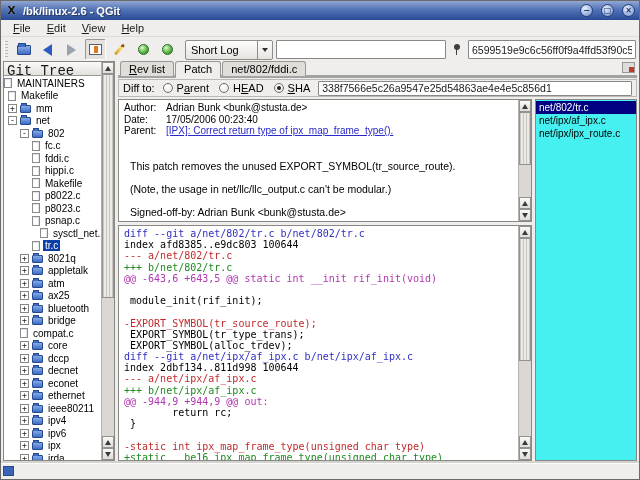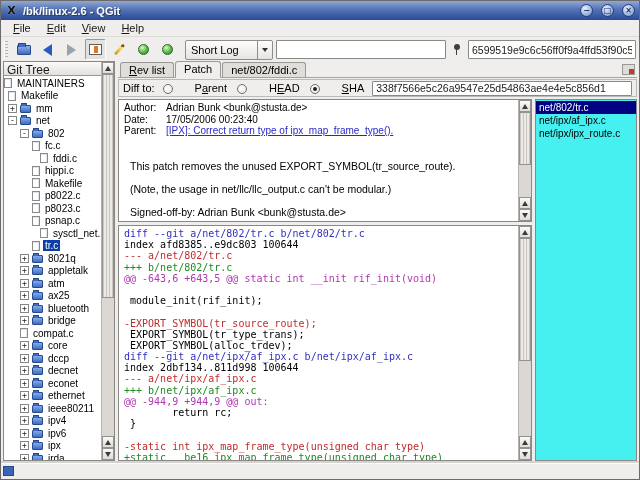--- a/index.html
+++ b/index.html
@@ -64,49 +64,49 @@
   .i-pin::after { content:""; position:absolute; top:5px; left:2px; width:1px; height:6px; background:#3f3f3f; }
   .sha-display { flex:1; font-size:10.5px; }
 
   
   .main { position:absolute; top:60px; left:2px; right:2px; bottom:18px; display:flex; gap:3px; }
 
   
   .tree-panel { width:112px; flex:none; display:flex; border:1px solid #8a8884; background:#fff; }
   .tree-left { flex:1; display:flex; flex-direction:column; overflow:hidden; }
   .tree-header { height:14px; flex:none; background:linear-gradient(180deg,#fbfaf9,#e3e1de);
-    border-bottom:1px solid #9a9894; font-size:12px; padding:1px 3px; color:#1a1a1a; }
+    border-bottom:1px solid #9a9894; font-size:14px; padding:1px 3px; color:#1a1a1a;font-family:Liberation Mono, monospace; }
   .tree-list { flex:1; overflow:hidden; padding-top:1px; }
   .tree-row { height:12.5px; display:flex; align-items:center; gap:3px; font-size:10px; white-space:nowrap; }
   .exp { width:9px; height:9px; border:1px solid #858585; background:#fff; flex:none;
     font:8px/7px "DejaVu Sans Mono",monospace; text-align:center; color:#222; }
   .icon-folder { width:11px; height:8px; background:linear-gradient(180deg,#86aae6,#3c6cc4);
     border:1px solid #24498e; border-radius:1px; position:relative; flex:none; margin-top:1px; }
   .icon-folder::before { content:""; position:absolute; top:-3px; left:0; width:4px; height:2px;
     background:#3c6cc4; border:1px solid #24498e; border-bottom:none; }
   .icon-file { width:8px; height:10px; background:#fff; border:1px solid #8a8a8a; flex:none;
     box-shadow:inset -1px 1px 0 #dde4ee; }
   .tree-label { padding:0 2px; color:#000; }
   .tree-row.sel .tree-label { background:#0a3ea8; color:#fff; }
 
   
   .right-panel { flex:1; display:flex; flex-direction:column; min-width:0; }
-  .tabbar { height:17px; flex:none; display:flex; align-items:center; padding-left:2px;
-    border-bottom:1px solid #a3a3a3; position:relative; }
+  .tabbar { height:17px; flex:none; display:flex; align-items:flex-start; padding-left:2px;
+    border-bottom:3px solid #a3a3a3; position:relative; }
   .tab { font-size:11px; padding:1px 8px 1px 8px; height:15px; background:#e0ded9;
     border:1px solid #9a9894; border-bottom:none; border-radius:3px 3px 0 0; margin-right:1px; white-space:nowrap; }
   .tab.active { background:#efeeec; height:17px; margin-bottom:-1px; border-bottom:1px solid #efeeec; }
   .tab-corner { position:absolute; right:2px; bottom:2px; width:13px; height:11px;
     border:1px solid #9a9894; background:#dedcd8; }
   .tab-corner::after { content:""; position:absolute; right:0; bottom:0; width:5px; height:5px; background:#c23a2e; }
 
   .diffto { height:18px; flex:none; display:flex; align-items:center; gap:8px;
     border:1px solid #bcbab6; margin-top:1px; padding:0 4px; background:#efeeec; }
   .diffto-label { font-size:11px; }
-  .radio-opt { display:flex; align-items:flex-end; gap:22px; font-size:11px; }
+  .radio-opt { display:flex; align-items:center; gap:4px; font-size:11px; }
   .radio-circle { width:10px; height:10px; border-radius:50%; border:1px solid #6f6d69;
     background:radial-gradient(circle at 35% 30%,#fff,#e6e4e1); position:relative; flex:none; }
   .radio-opt.sel .radio-circle::after { content:""; position:absolute; left:2px; top:2px;
     width:4px; height:4px; border-radius:50%; background:#222; }
   .diffto .tinput { flex:1; height:15px; }
 
   .content { flex:1; display:flex; gap:3px; margin-top:2px; min-height:0; }
   .panes { flex:1; display:flex; flex-direction:column; gap:3px; min-width:0; }
   .pane { border:1px solid #8a8884; background:#fff; display:flex; min-width:0; }
   .commit-pane { height:123px; flex:none; }
@@ -227,21 +227,21 @@
             </div>
             <div class="tree-row" style="padding-left: 16px;">
               <span class="exp">-</span>
               <span class="icon-folder"></span>
               <span class="tree-label">802</span>
             </div>
             <div class="tree-row" style="padding-left: 28px;">
               <span class="icon-file"></span>
               <span class="tree-label">fc.c</span>
             </div>
-            <div class="tree-row" style="padding-left: 36px;">
+            <div class="tree-row" style="padding-left: 28px;">
               <span class="icon-file"></span>
               <span class="tree-label">fddi.c</span>
             </div>
             <div class="tree-row" style="padding-left: 28px;">
               <span class="icon-file"></span>
               <span class="tree-label">hippi.c</span>
             </div>
             <div class="tree-row" style="padding-left: 28px;">
               <span class="icon-file"></span>
               <span class="tree-label">Makefile</span>

